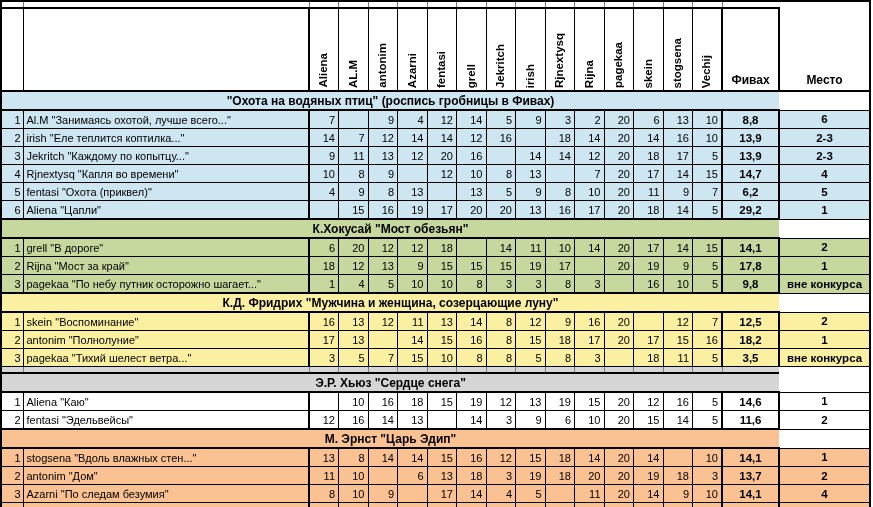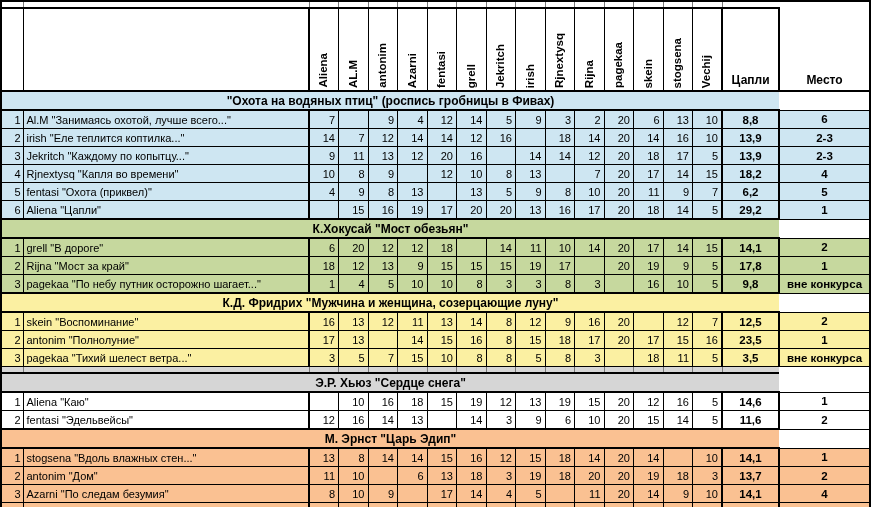--- a/index.html
+++ b/index.html
@@ -96,21 +96,21 @@
         <th class="rot"><span>fentasi</span></th>
         <th class="rot"><span>grell</span></th>
         <th class="rot"><span>Jekritch</span></th>
         <th class="rot"><span>irish</span></th>
         <th class="rot"><span>Rjnextysq</span></th>
         <th class="rot"><span>Rijna</span></th>
         <th class="rot"><span>pagekaa</span></th>
         <th class="rot"><span>skein</span></th>
         <th class="rot"><span>stogsena</span></th>
         <th class="rot"><span>Vechij</span></th>
-        <th class="h-label c-total">Цапли</th>
+        <th class="h-label c-total">Фивах</th>
         <th class="h-label c-place">Место</th>
       </tr>
     </thead>
     <tbody id="tbody">
         <tr class="section">
           <td colspan="17" style="background: rgb(206, 230, 242);">"Охота на водяных птиц" (роспись гробницы в Фивах)</td>
         </tr>
         <tr class="data">
           <td class="num" style="background: rgb(206, 230, 242);">1</td>
           <td class="entry" style="background: rgb(206, 230, 242);">Al.M "Занимаясь охотой, лучше всего..."</td>
@@ -181,21 +181,21 @@
           <td class="vote" style="background: rgb(206, 230, 242);">12</td>
           <td class="vote" style="background: rgb(206, 230, 242);">10</td>
           <td class="vote" style="background: rgb(206, 230, 242);">8</td>
           <td class="vote" style="background: rgb(206, 230, 242);">13</td>
           <td class="vote" style="background: rgb(206, 230, 242);"></td>
           <td class="vote" style="background: rgb(206, 230, 242);">7</td>
           <td class="vote" style="background: rgb(206, 230, 242);">20</td>
           <td class="vote" style="background: rgb(206, 230, 242);">17</td>
           <td class="vote" style="background: rgb(206, 230, 242);">14</td>
           <td class="vote" style="background: rgb(206, 230, 242);">15</td>
-          <td class="total c-total" style="background: rgb(206, 230, 242);">18,2</td>
+          <td class="total c-total" style="background: rgb(206, 230, 242);">14,7</td>
           <td class="place c-place" style="background: rgb(206, 230, 242);">4</td>
         </tr>
         <tr class="data">
           <td class="num" style="background: rgb(206, 230, 242);">5</td>
           <td class="entry" style="background: rgb(206, 230, 242);">fentasi "Охота (приквел)"</td>
           <td class="vote vfirst" style="background: rgb(206, 230, 242);">4</td>
           <td class="vote" style="background: rgb(206, 230, 242);">9</td>
           <td class="vote" style="background: rgb(206, 230, 242);">8</td>
           <td class="vote" style="background: rgb(206, 230, 242);">13</td>
           <td class="vote" style="background: rgb(206, 230, 242);"></td>
@@ -327,21 +327,21 @@
           <td class="vote" style="background: rgb(251, 240, 162);">15</td>
           <td class="vote" style="background: rgb(251, 240, 162);">16</td>
           <td class="vote" style="background: rgb(251, 240, 162);">8</td>
           <td class="vote" style="background: rgb(251, 240, 162);">15</td>
           <td class="vote" style="background: rgb(251, 240, 162);">18</td>
           <td class="vote" style="background: rgb(251, 240, 162);">17</td>
           <td class="vote" style="background: rgb(251, 240, 162);">20</td>
           <td class="vote" style="background: rgb(251, 240, 162);">17</td>
           <td class="vote" style="background: rgb(251, 240, 162);">15</td>
           <td class="vote" style="background: rgb(251, 240, 162);">16</td>
-          <td class="total c-total" style="background: rgb(251, 240, 162);">23,5</td>
+          <td class="total c-total" style="background: rgb(251, 240, 162);">18,2</td>
           <td class="place c-place" style="background: rgb(251, 240, 162);">1</td>
         </tr>
         <tr class="data">
           <td class="num" style="background: rgb(251, 240, 162);">3</td>
           <td class="entry" style="background: rgb(251, 240, 162);">pagekaa "Тихий шелест ветра..."</td>
           <td class="vote vfirst" style="background: rgb(251, 240, 162);">3</td>
           <td class="vote" style="background: rgb(251, 240, 162);">5</td>
           <td class="vote" style="background: rgb(251, 240, 162);">7</td>
           <td class="vote" style="background: rgb(251, 240, 162);">15</td>
           <td class="vote" style="background: rgb(251, 240, 162);">10</td>

